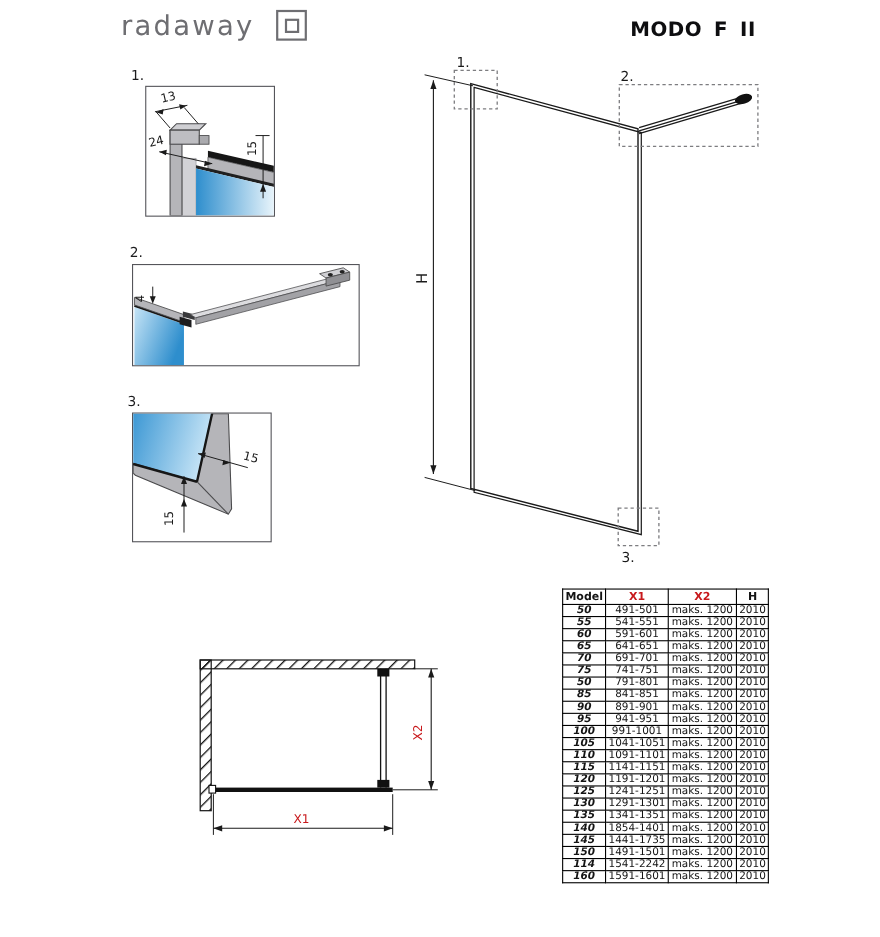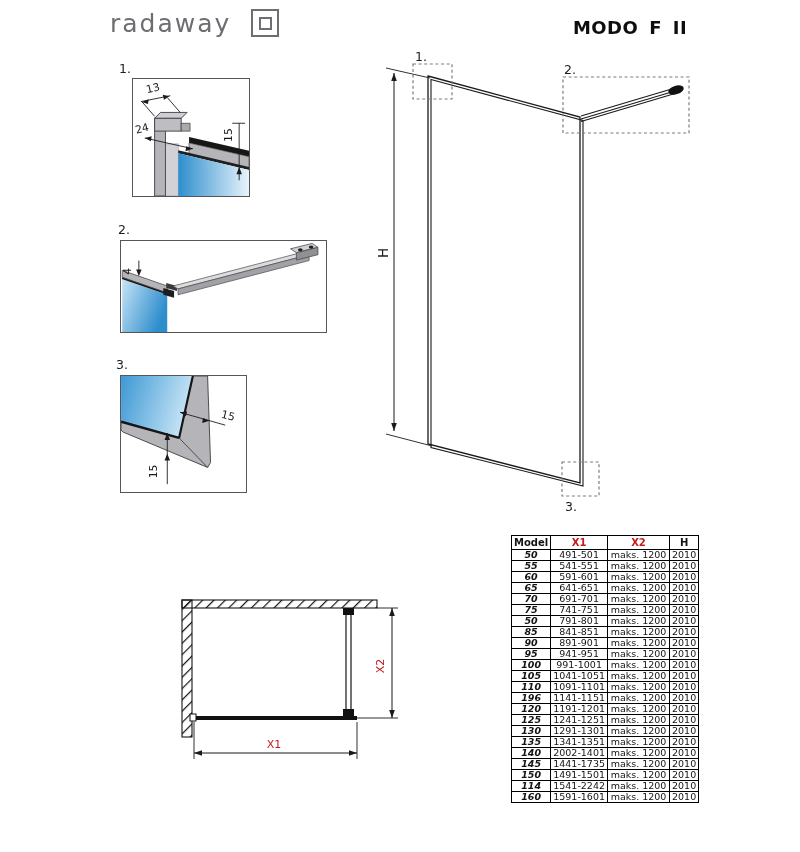--- a/index.html
+++ b/index.html
@@ -300,21 +300,21 @@
           <td class="value-cell">maks. 1200</td>
           <td class="value-cell">2010</td>
         </tr>
         <tr>
           <td class="model-cell">110</td>
           <td class="value-cell">1091-1101</td>
           <td class="value-cell">maks. 1200</td>
           <td class="value-cell">2010</td>
         </tr>
         <tr>
-          <td class="model-cell">196</td>
+          <td class="model-cell">115</td>
           <td class="value-cell">1141-1151</td>
           <td class="value-cell">maks. 1200</td>
           <td class="value-cell">2010</td>
         </tr>
         <tr>
           <td class="model-cell">120</td>
           <td class="value-cell">1191-1201</td>
           <td class="value-cell">maks. 1200</td>
           <td class="value-cell">2010</td>
         </tr>
@@ -331,21 +331,21 @@
           <td class="value-cell">2010</td>
         </tr>
         <tr>
           <td class="model-cell">135</td>
           <td class="value-cell">1341-1351</td>
           <td class="value-cell">maks. 1200</td>
           <td class="value-cell">2010</td>
         </tr>
         <tr>
           <td class="model-cell">140</td>
-          <td class="value-cell">2002-1401</td>
+          <td class="value-cell">1854-1401</td>
           <td class="value-cell">maks. 1200</td>
           <td class="value-cell">2010</td>
         </tr>
         <tr>
           <td class="model-cell">145</td>
           <td class="value-cell">1441-1735</td>
           <td class="value-cell">maks. 1200</td>
           <td class="value-cell">2010</td>
         </tr>
         <tr>

